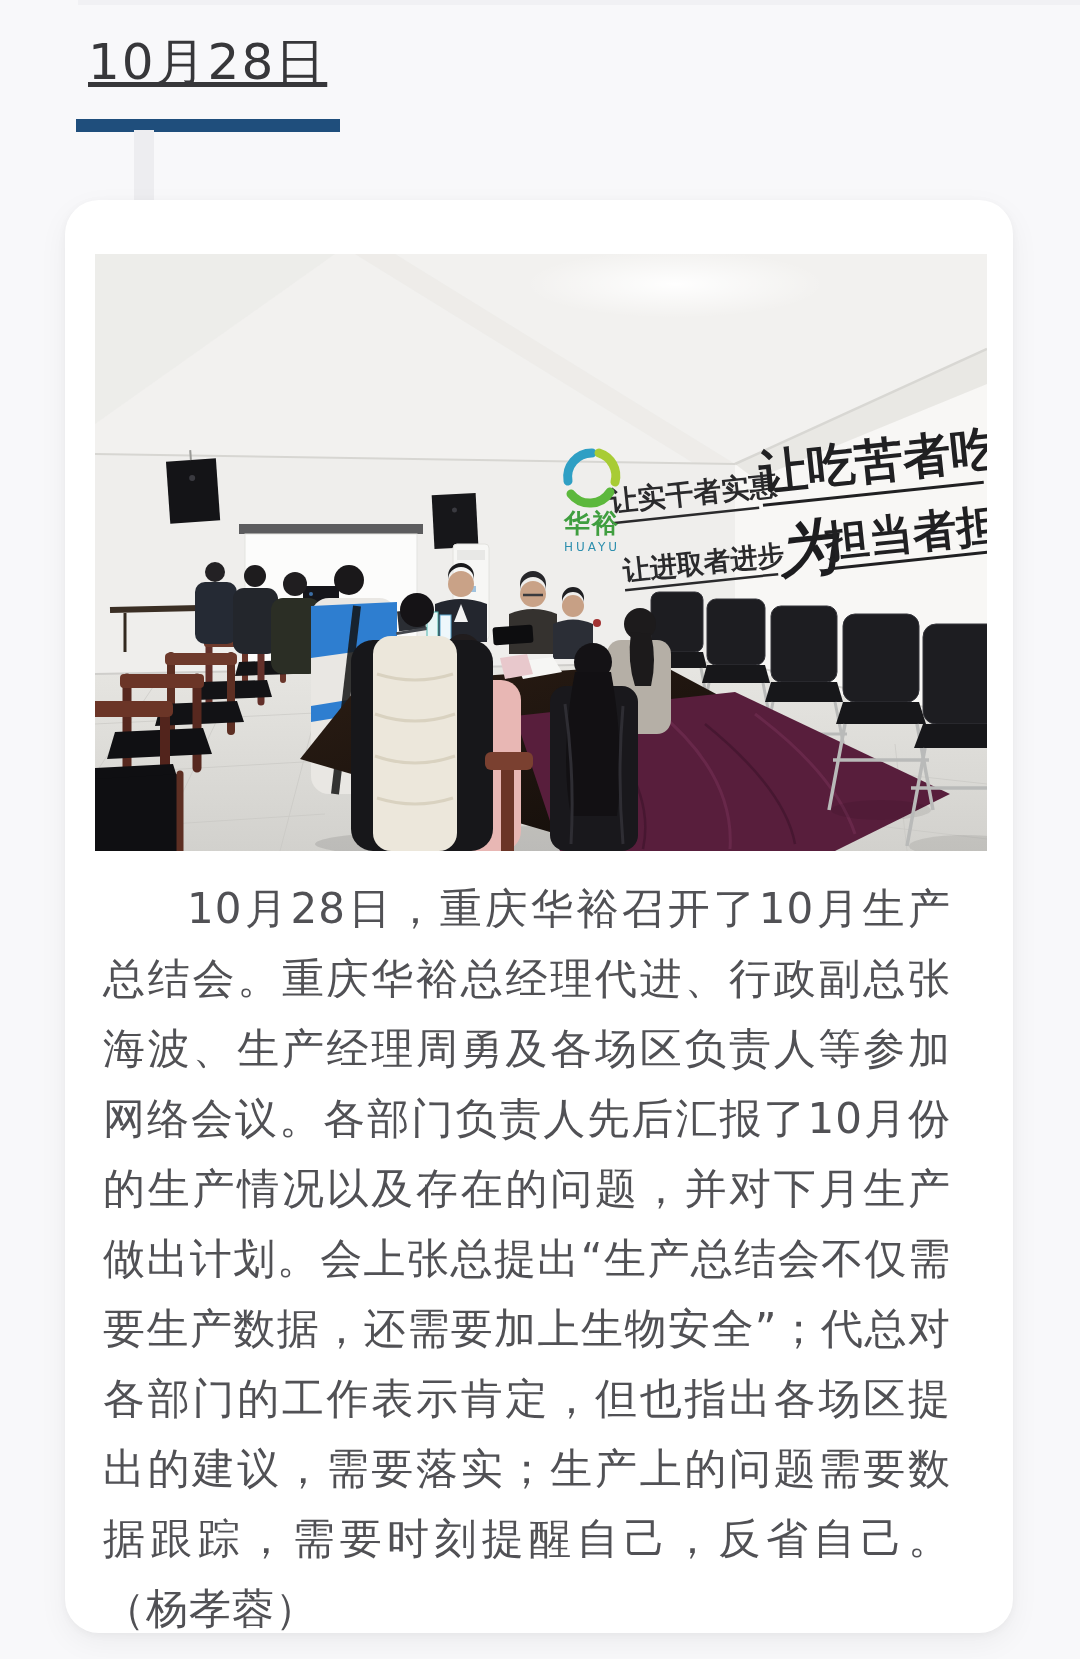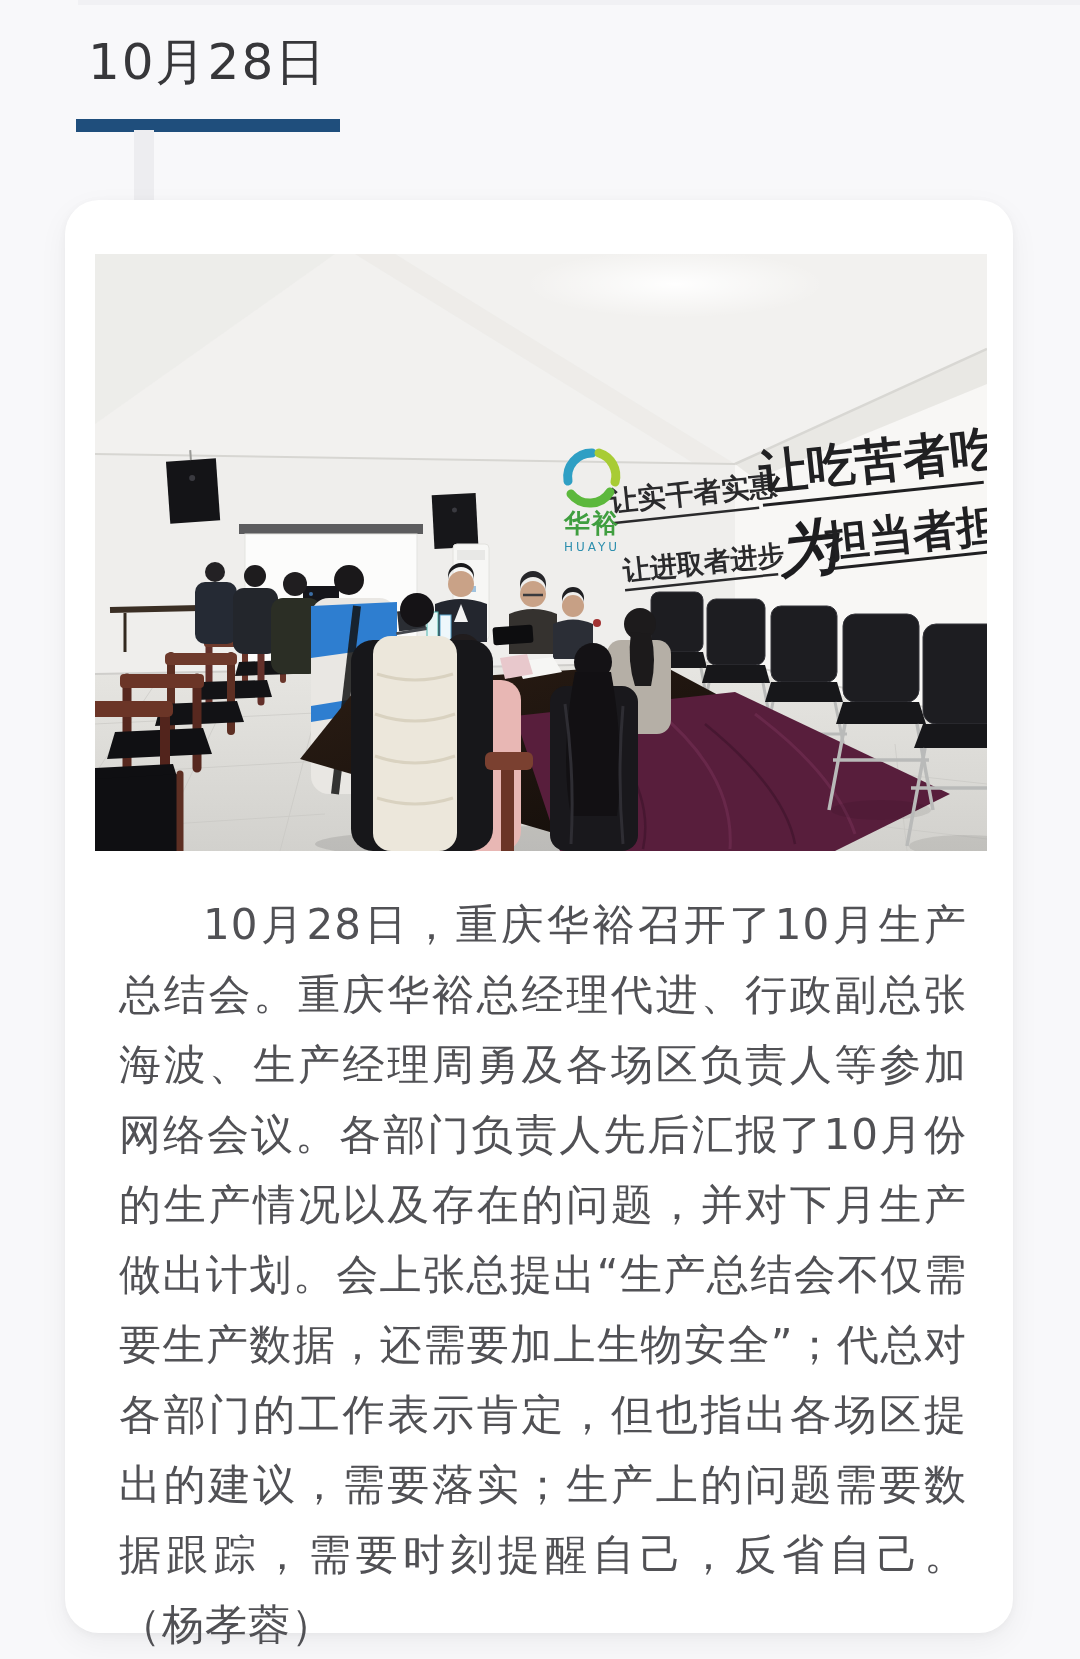--- a/index.html
+++ b/index.html
@@ -1,27 +1,27 @@
 <!DOCTYPE html>
 <html><head>
 <meta charset="utf-8">
 <style>
   html,body{margin:0;padding:0;}
   #screen{position:relative;width:1080px;height:1659px;background:#f8f8fa;overflow:hidden;
           font-family:"DejaVu Sans","Liberation Sans",sans-serif;}
   .top-strip{position:absolute;left:78px;top:0;width:1002px;height:5px;background:#f1f1f4;}
   .date-heading{position:absolute;left:88px;top:36px;margin:0;font-size:50px;font-weight:500;
-          color:#37373a;letter-spacing:2px;line-height:1.05;}
+          color:#37373a;letter-spacing:2px;line-height:1.05;text-decoration:underline;}
   .accent-bar{position:absolute;left:76px;top:119px;width:264px;height:13px;background:#1f4e7c;}
   .timeline-connector{position:absolute;left:134px;top:130px;width:20px;height:74px;background:#ededf0;}
   .article-card{position:absolute;left:65px;top:200px;width:948px;height:1433px;background:#ffffff;
           border-radius:34px;box-shadow:0 10px 30px rgba(0,0,0,.05),0 2px 8px rgba(0,0,0,.04);}
   .meeting-photo{position:absolute;left:30px;top:54px;width:892px;height:597px;background:#efeeec;}
   .meeting-photo svg{display:block;}
-  .body-text{position:absolute;left:38px;top:674px;width:848px;margin:16px;font-size:42px;line-height:70px;
+  .body-text{position:absolute;left:38px;top:674px;width:848px;margin:0;font-size:42px;line-height:70px;
           color:#515155;text-align:justify;text-indent:2em;letter-spacing:1px;}
   
   .slogan-t{fill:#2a2a2c;font-weight:600;}
   .slogan-b{fill:#202022;font-weight:900;}
   .slogan-s{fill:#1d1d1f;font-weight:700;font-style:italic;}
   .logo-cn{fill:#3f9e3f;font-weight:700;letter-spacing:2px;}
   .logo-en{fill:#2e8fae;letter-spacing:3px;}
 </style>
 </head>
 <body>

